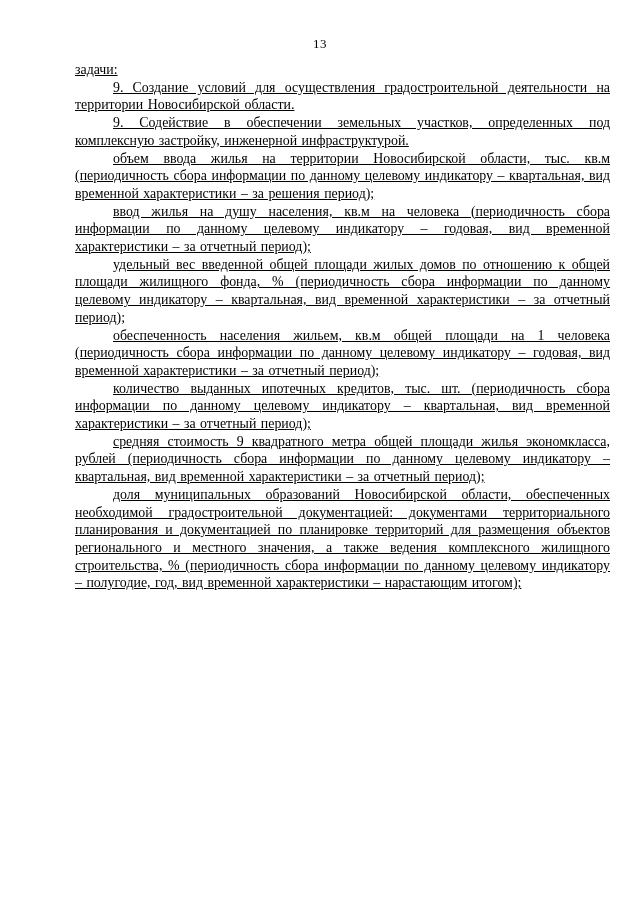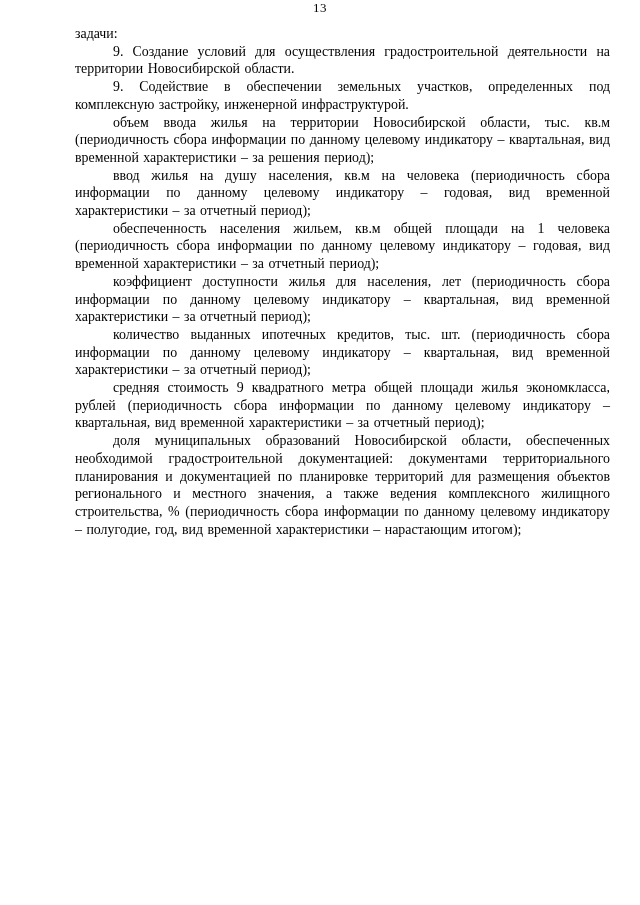--- a/index.html
+++ b/index.html
@@ -16,47 +16,49 @@
   }
   .page {
     width: 640px;
     height: 905px;
     box-sizing: border-box;
     background: #ffffff;
   }
   .page-number {
     text-align: center;
     font-size: 13px;
+    padding-top: 36px;
     letter-spacing: 0.5px;
   }
   .doc-body {
     margin: 9px 30px 0 75px;
     font-size: 13.9px;
     line-height: 17.7px;
     text-align: justify;
   }
   .para {
     margin: 0;
     padding: 0;
     word-spacing: 1px;
+    text-decoration: underline;
   }
   .para.indent {
     text-indent: 38px;
   }
 </style>
 </head>
 <body>
 
 <div class="page">
   <div class="page-number">13</div>
   <div class="doc-body">
     <p class="para">задачи:</p>
     <p class="para indent">9. Создание условий для осуществления градостроительной деятельности на территории Новосибирской области.</p>
     <p class="para indent">9. Содействие в обеспечении земельных участков, определенных под комплексную застройку, инженерной инфраструктурой.</p>
     <p class="para indent">объем ввода жилья на территории Новосибирской области, тыс. кв.м (периодичность сбора информации по данному целевому индикатору – квартальная, вид временной характеристики – за решения период);</p>
     <p class="para indent">ввод жилья на душу населения, кв.м на человека (периодичность сбора информации по данному целевому индикатору – годовая, вид временной характеристики – за отчетный период);</p>
+    <p class="para indent">удельный вес введенной общей площади жилых домов по отношению к общей площади жилищного фонда, % (периодичность сбора информации по данному целевому индикатору – квартальная, вид временной характеристики – за отчетный период);</p>
     <p class="para indent">обеспеченность населения жильем, кв.м общей площади на 1 человека (периодичность сбора информации по данному целевому индикатору – годовая, вид временной характеристики – за отчетный период);</p>
-    <p class="para indent">коэффициент доступности жилья для населения, лет (периодичность сбора информации по данному целевому индикатору – квартальная, вид временной характеристики – за отчетный период);</p>
     <p class="para indent">количество выданных ипотечных кредитов, тыс. шт. (периодичность сбора информации по данному целевому индикатору – квартальная, вид временной характеристики – за отчетный период);</p>
     <p class="para indent">средняя стоимость 9 квадратного метра общей площади жилья экономкласса, рублей (периодичность сбора информации по данному целевому индикатору – квартальная, вид временной характеристики – за отчетный период);</p>
     <p class="para indent">доля муниципальных образований Новосибирской области, обеспеченных необходимой градостроительной документацией: документами территориального планирования и документацией по планировке территорий для размещения объектов регионального и местного значения, а также ведения комплексного жилищного строительства, % (периодичность сбора информации по данному целевому индикатору – полугодие, год, вид временной характеристики – нарастающим итогом);</p>
   </div>
 </div>
 
 </body></html>

